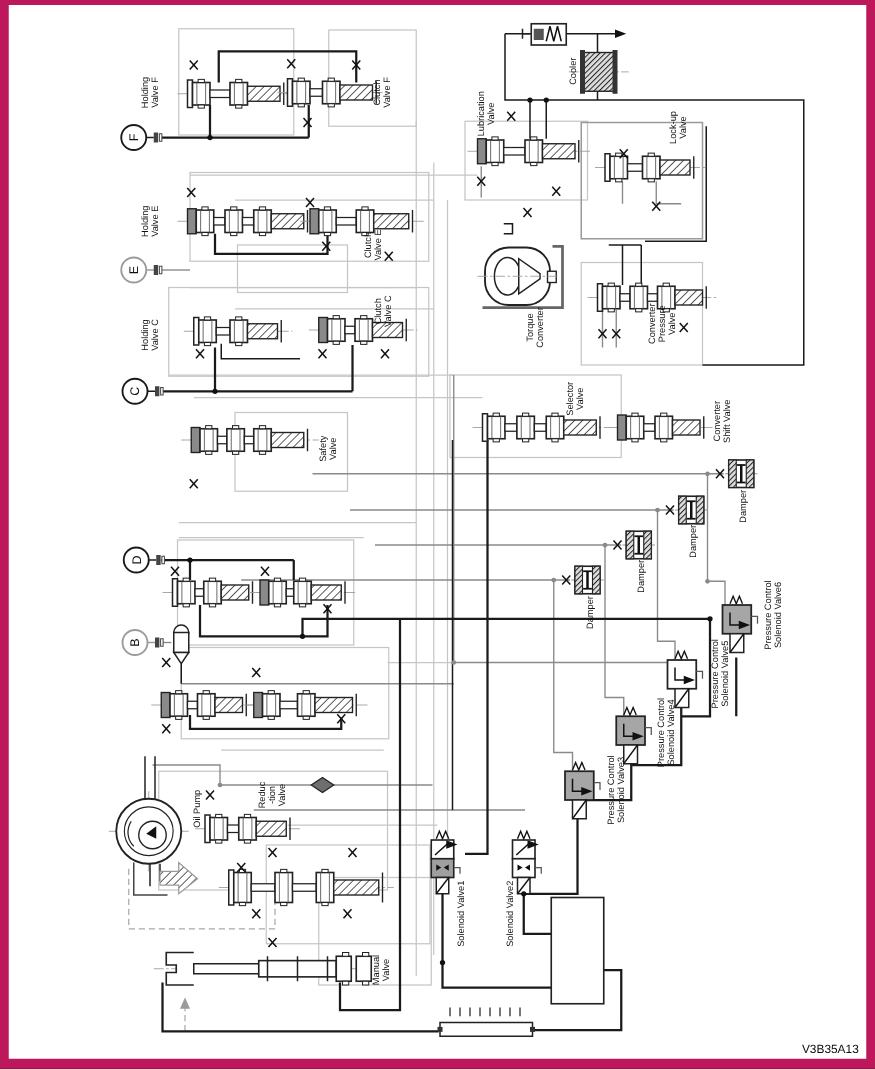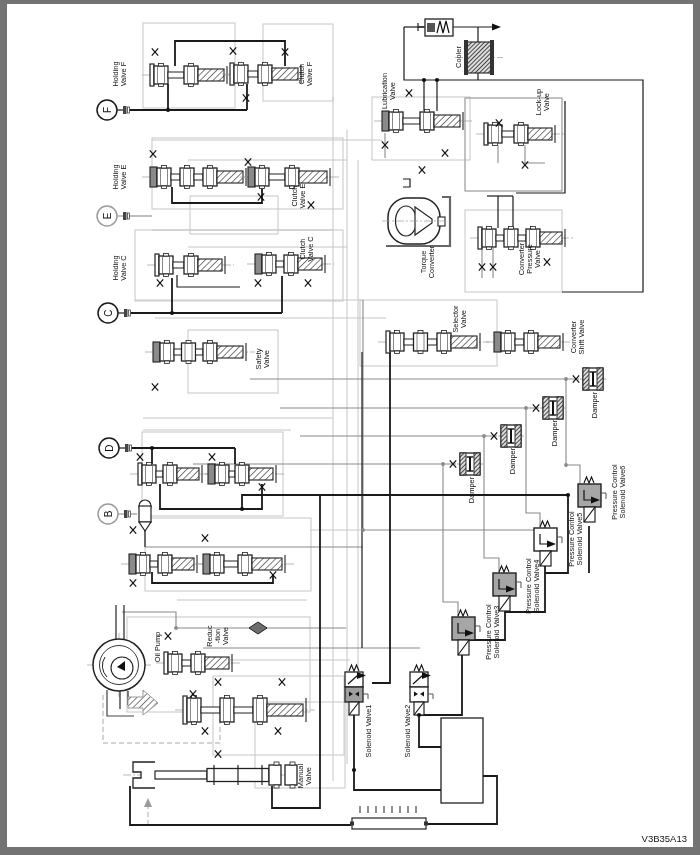--- a/index.html
+++ b/index.html
@@ -1,16 +1,16 @@
 <!DOCTYPE html>
 <html><head>
 <meta charset="utf-8">
 <style>
   html,body{margin:0;padding:0;background:#222;}
-  .stage{position:relative;width:700px;height:855px;background:#737373;overflow:hidden;
+  .stage{position:relative;width:700px;height:855px;background:#be185d;overflow:hidden;
          font-family:"Liberation Sans",sans-serif;}
   .inner{position:absolute;left:7px;top:4px;width:686px;height:843px;background:#fff;}
   svg{position:absolute;left:0;top:0;}
   text{font-family:"Liberation Sans",sans-serif;fill:#111;}
 </style>
 </head>
 <body>
 
 <div class="stage">
   <div class="inner"></div>

